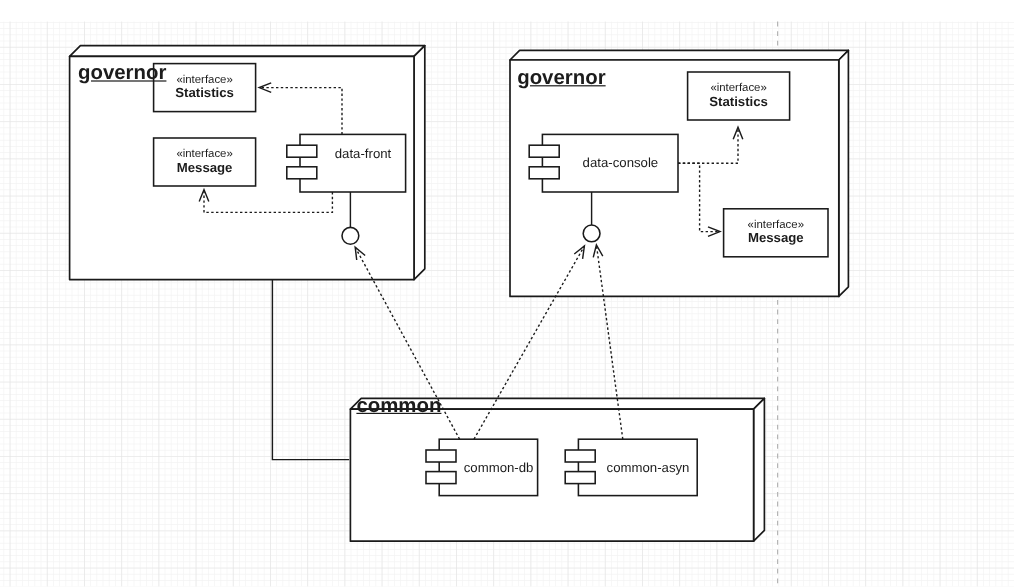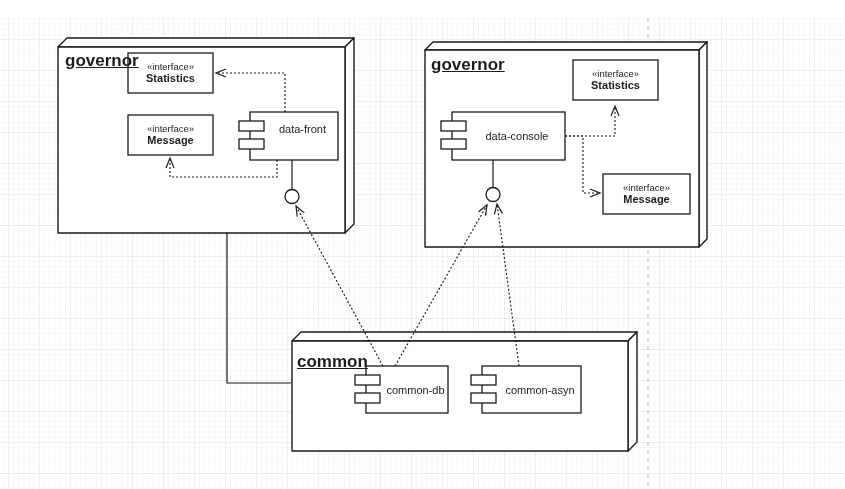--- a/index.html
+++ b/index.html
@@ -114,21 +114,21 @@
       <path d="M383,366 L296,206" marker-end="url(#oa)"></path>
       <path d="M395,366 L487,205" marker-end="url(#oa)"></path>
       <path d="M519,366 L497,204" marker-end="url(#oa)"></path>
     </g>
   </svg>
 
   <div class="label-layer">
 
     <div class="pkg-label" style="left:65px;top:51px;">governor</div>
     <div class="pkg-label" style="left:431px;top:55px;">governor</div>
-    <div class="pkg-label" style="left:297px;top:352px;">common</div>
+    <div class="pkg-label" style="left:297px;top:328px;">common</div>
 
     <div class="iface-text" style="left:128px;top:53px;width:85px;height:40px;">
       <span class="iface-stereo">«interface»</span>
       <span class="iface-name">Statistics</span>
     </div>
     <div class="iface-text" style="left:128px;top:115px;width:85px;height:40px;">
       <span class="iface-stereo">«interface»</span>
       <span class="iface-name">Message</span>
     </div>
     <div class="iface-text" style="left:573px;top:60px;width:85px;height:40px;">

